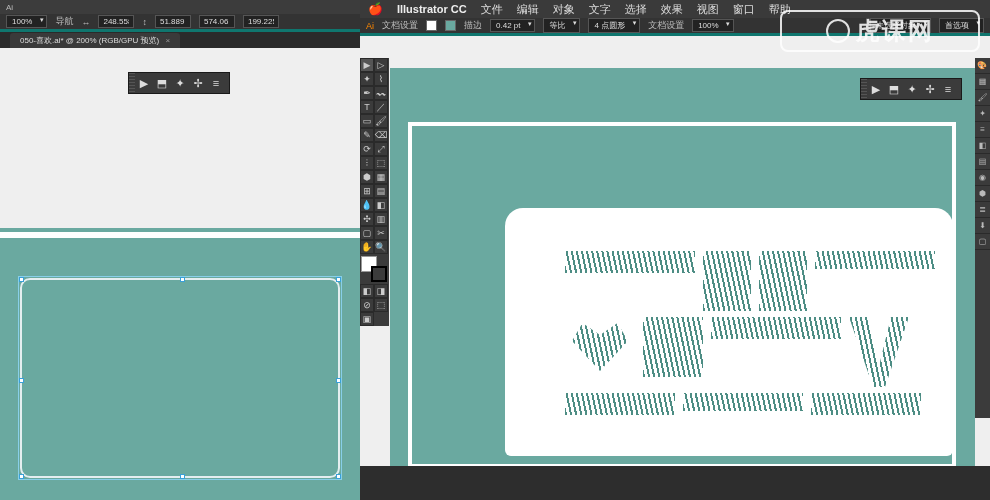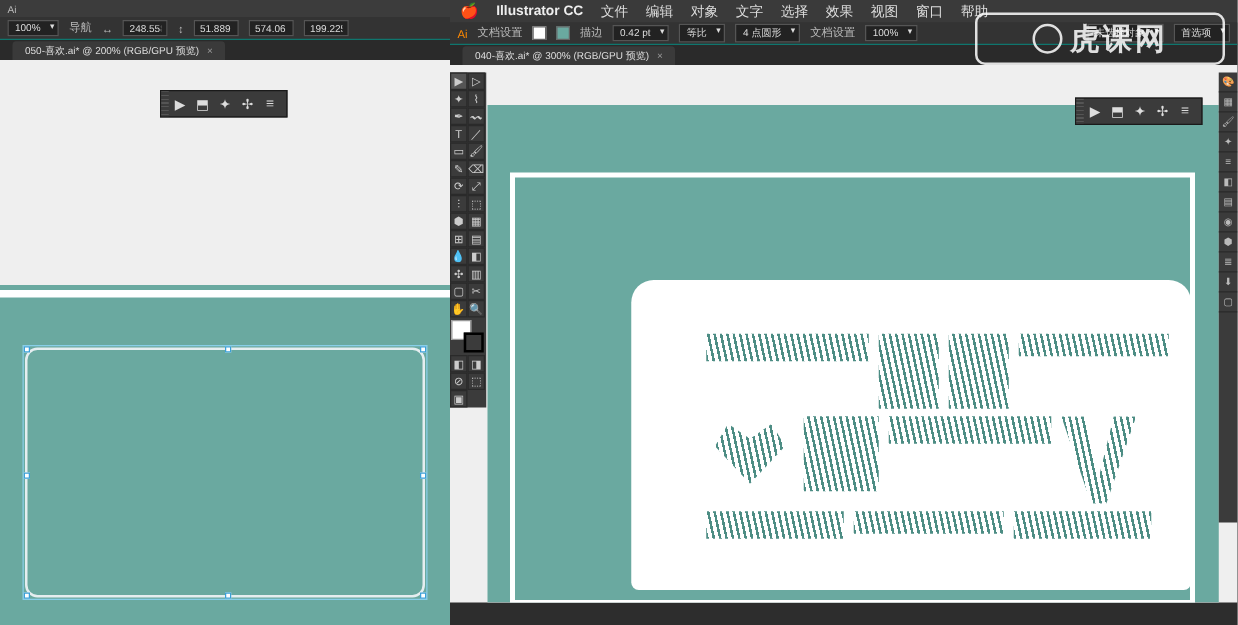--- a/index.html
+++ b/index.html
@@ -62,21 +62,21 @@
   padding: 0 6px;
   font-size: 8px;
   color: #bbb;
   gap: 8px;
 }
 
 
 .controlbar {
   height: 18px;
   background: #333;
-  border-bottom: 1px solid #0f766e;
+  border-bottom: 3px solid #0f766e;
   display: flex;
   align-items: center;
   padding: 0 6px;
   gap: 8px;
   font-size: 9px;
   color: #bbb;
 }
 .control-input {
   background: #222;
   border: 1px solid #555;
@@ -424,26 +424,20 @@
     <div class="swatch" style="background:#6aa9a0"></div>
     <span>描边</span>
     <span class="dropdown">0.42 pt</span>
     <span class="dropdown">等比</span>
     <span class="dropdown">4 点圆形</span>
     <span>文档设置</span>
     <span class="dropdown">100%</span>
     <span style="flex:1"></span>
     <span class="dropdown">未选择对象</span>
     <span class="dropdown">首选项</span>
-  </div>
-  <div class="tabbar">
-    <div class="tab">
-      <span>040-喜欢.ai* @ 300% (RGB/GPU 预览)</span>
-      <span class="close">×</span>
-    </div>
   </div>
 
   <div class="toolbox">
     <div class="toolrow">
         <div class="tool active">▶</div>
         <div class="tool">▷</div>
       </div>
     <div class="toolrow">
         <div class="tool">✦</div>
         <div class="tool">⌇</div>

